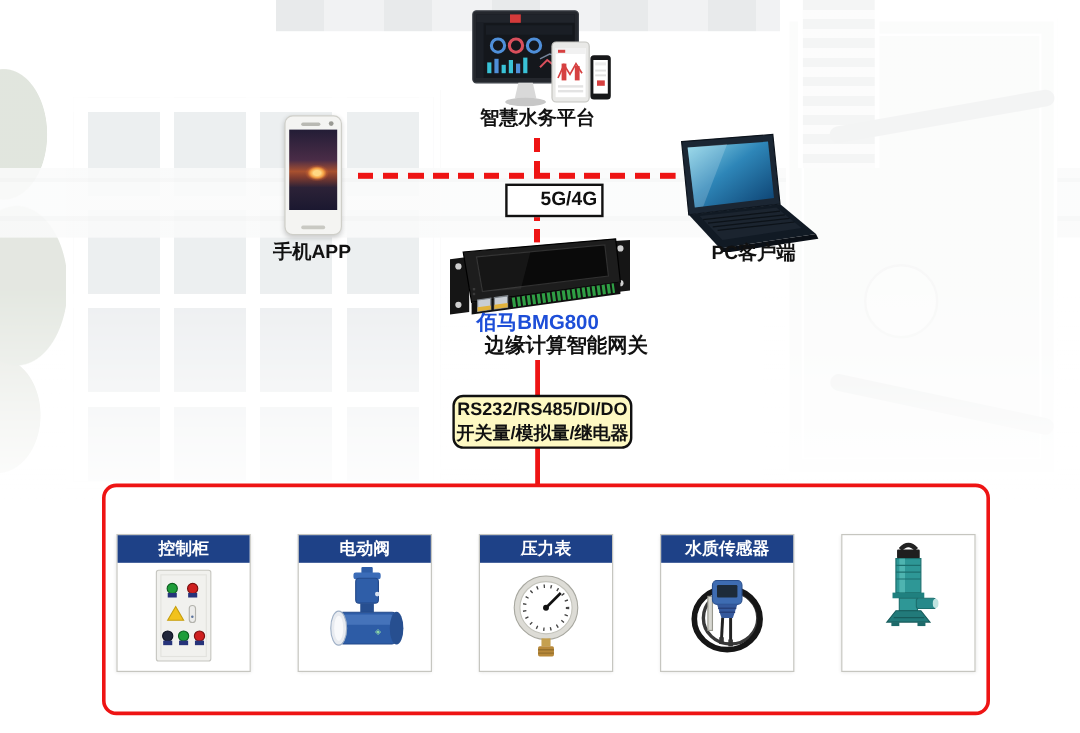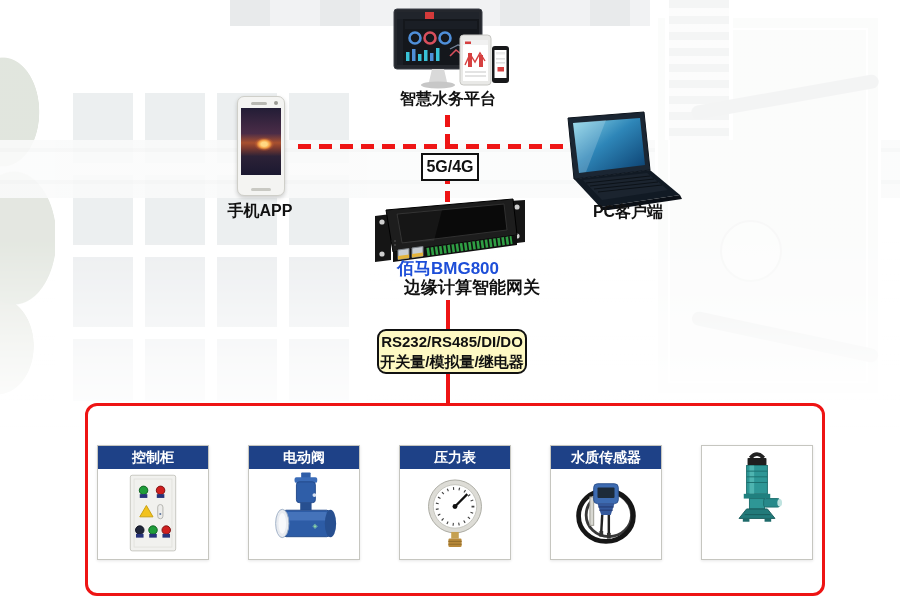--- a/index.html
+++ b/index.html
@@ -41,21 +41,21 @@
   
   .lbl{font-weight:bold;color:#111;text-align:center;font-size:16px;line-height:18px;}
   .platform-lbl{left:398px;top:80px;width:100px;margin-top:10px;}
   .phone-lbl{left:226px;top:202px;width:68px;}
   .pc-lbl{left:583px;top:203px;width:90px;}
   .gw-name{left:386px;top:260px;width:124px;color:#1d4ed8;font-size:17px;}
   .gw-desc{left:380px;top:279px;width:136px;font-size:17px;margin-left:24px;}
 
   
   .net-box{left:421px;top:153px;width:54px;height:24px;background:#fff;border:2px solid #111;
-    font-weight:bold;font-size:16px;text-align:center;line-height:24px;color:#111;z-index:5;}
+    font-weight:bold;font-size:16px;text-align:center;line-height:24px;color:#111;z-index:5;padding-left:24px;}
   .io-box{left:377px;top:329px;width:146px;height:40px;background:#fef9c3;border:2px solid #111;border-radius:9px;
     font-weight:bold;font-size:15px;color:#111;text-align:center;padding-top:1px;z-index:5;}
   .io-box div{line-height:20px;}
 
   
   .phone{left:237px;top:96px;width:46px;height:98px;background:#f4f4f2;border:1px solid #cfcfc9;
     border-radius:7px;box-shadow:0 2px 4px rgba(0,0,0,.18);}
   .phone .speaker{position:absolute;left:13px;top:5px;width:16px;height:2.5px;border-radius:2px;background:#b9b9b3;}
   .phone .cam{position:absolute;right:6px;top:4px;width:4px;height:4px;border-radius:50%;background:#9a9a94;}
   .phone .screen{position:absolute;left:3px;top:11px;width:40px;height:67px;background:

